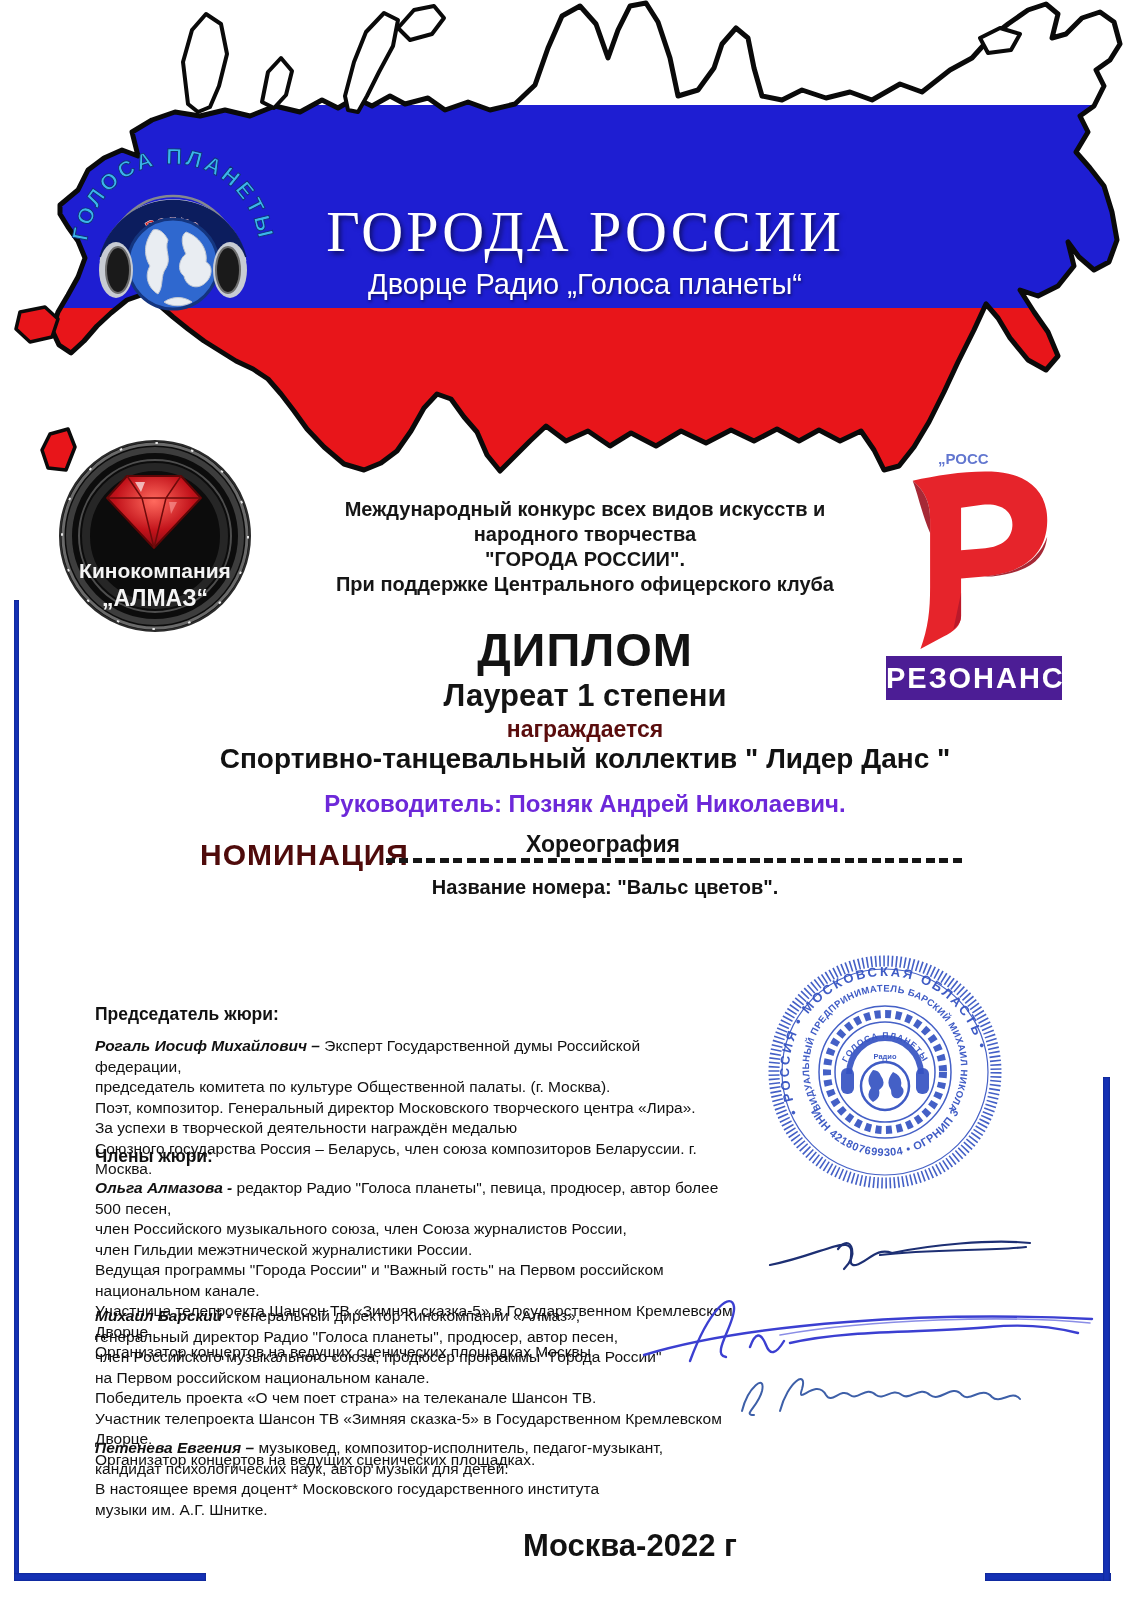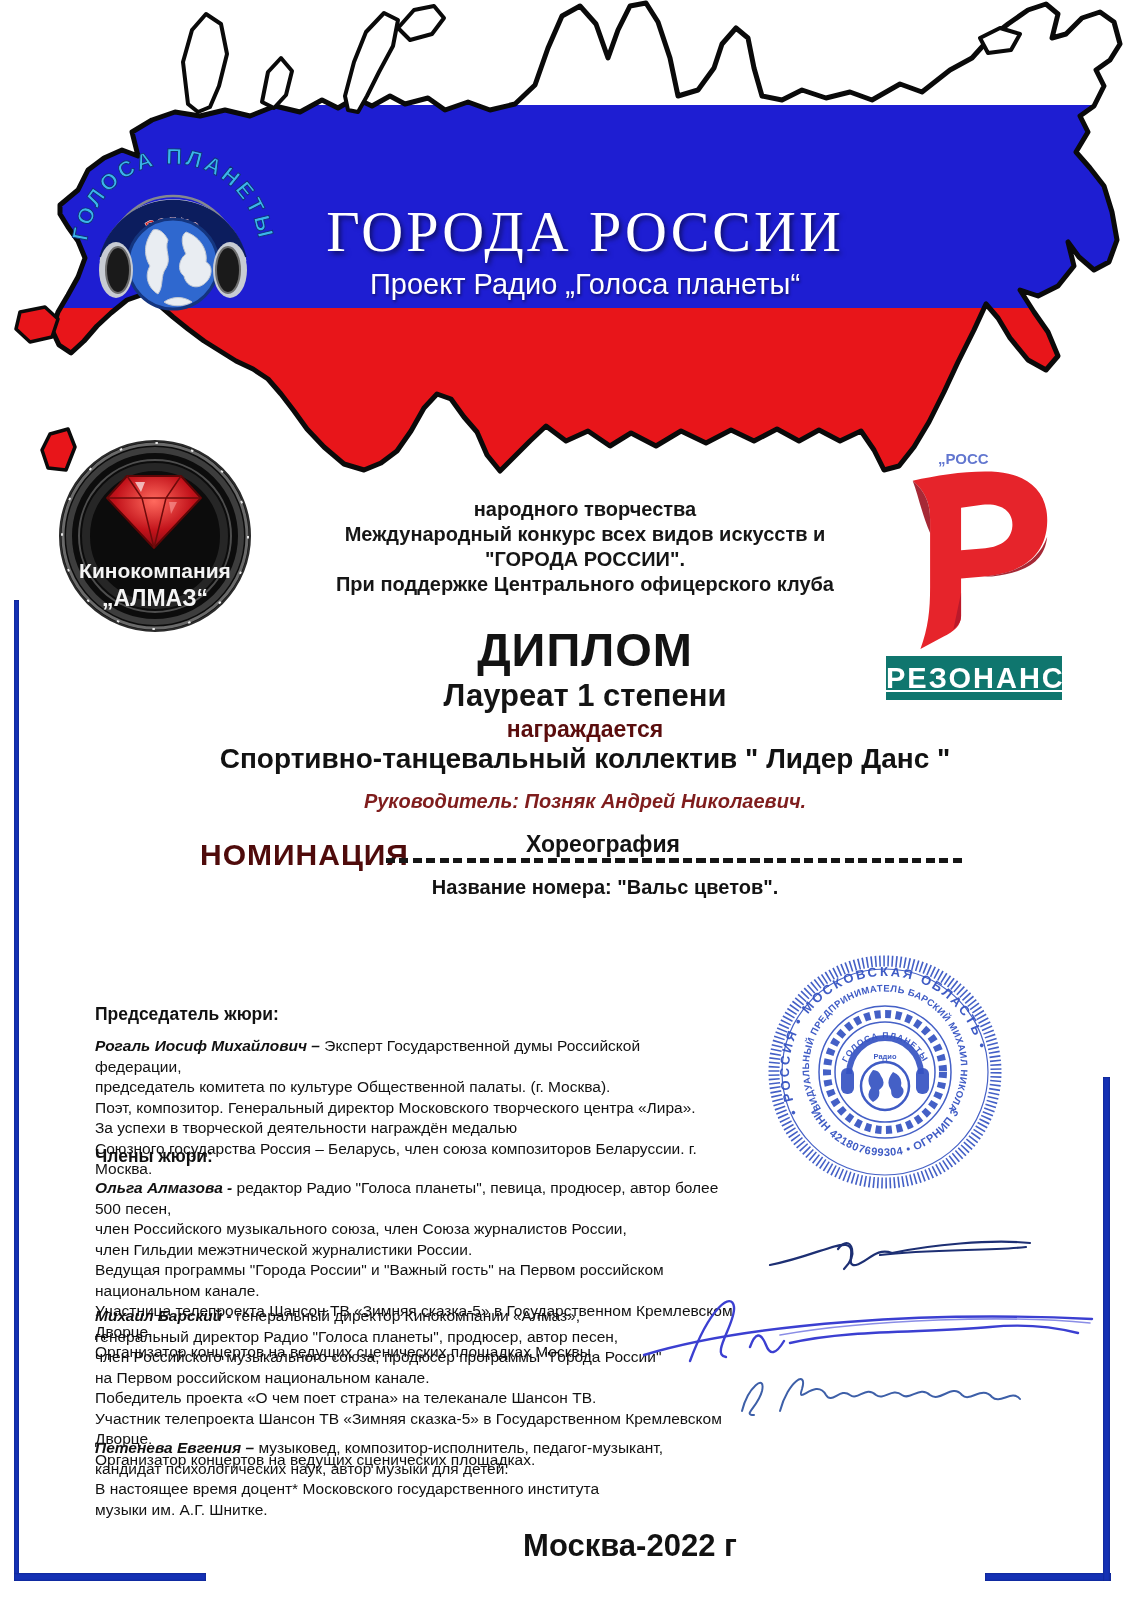--- a/index.html
+++ b/index.html
@@ -8,31 +8,31 @@
   .abs{position:absolute;}
   .ctr{text-align:center;}
   .serif{font-family:"Liberation Serif", serif;}
   .title-big{font-size:58px;color:#fff;letter-spacing:3px;text-shadow:2px 3px 5px rgba(0,0,0,.55);font-weight:500;}
   .subtitle{font-size:29px;color:#fff;font-weight:500;text-shadow:1px 2px 3px rgba(0,0,0,.45);}
   .intro{font-size:20px;font-weight:700;line-height:25px;color:#161616;}
   .diplom{font-size:47px;font-weight:800;letter-spacing:1px;color:#131313;text-align:center;}
   .degree{font-size:31px;font-weight:700;color:#141414;}
   .awarded{font-size:23px;font-weight:700;color:#5a0d0d;}
   .recipient{font-size:28px;font-weight:700;color:#121212;}
-  .leader{font-size:20px;font-weight:700;color:#7f1d1d;font-style:italic;}
+  .leader{font-size:24px;font-weight:700;color:#6d28d9;}
   .nomlabel{font-size:30px;font-weight:800;color:#4f0b0b;letter-spacing:1px;}
   .nomvalue{font-size:23px;font-weight:700;color:#131313;}
   .dashline{height:5px;background:repeating-linear-gradient(90deg,#161616 0 9px,transparent 9px 13.5px);}
   .piece{font-size:20px;font-weight:700;color:#131313;}
   .jhead{font-size:17.5px;font-weight:700;color:#111;}
   .jpara{font-size:15.5px;line-height:20.5px;color:#111;white-space:pre-line;}
   .jpara b{font-weight:700;font-style:italic;}
   .mosgod{font-size:31px;font-weight:700;color:#121212;}
-  .rez-label{background:#0f766e;color:#fff;font-weight:700;font-size:29px;letter-spacing:2px;
-             line-height:44px;text-decoration:underline;}
+  .rez-label{background:#4c1d95;color:#fff;font-weight:700;font-size:29px;letter-spacing:2px;
+             line-height:44px;}
   .watermark{color:#3b55c4;opacity:.8;font-weight:700;font-size:15px;}
   .frame{background:#1531b4;box-shadow:inset 0 0 2px #0a1c6e;}
 </style>
 </head>
 <body>
 
 <div id="page">
 
   <svg class="abs" style="left:0;top:0" width="1131" height="492" viewBox="0 0 1131 492">
     <defs>
@@ -92,21 +92,21 @@
       <ellipse cx="162" cy="168" rx="17" ry="28" fill="#c8ccd3"></ellipse>
       <ellipse cx="160" cy="168" rx="12" ry="23" fill="#1a1a1a" stroke="#6d6d6d" stroke-width="2"></ellipse>
     </g>
 
     <text font-size="22" font-weight="800" fill="#3ab6ea" stroke="#10307a" stroke-width="0.9" letter-spacing="3">
       <textPath href="#arcBig" startOffset="50%" text-anchor="middle">ГОЛОСА  ПЛАНЕТЫ</textPath>
     </text>
   </svg>
 
   <div class="abs ctr serif title-big" style="left:115px;top:198px;width:940px">ГОРОДА РОССИИ</div>
-  <div class="abs ctr subtitle" style="left:115px;top:268px;width:940px">Проект Радио „Голоса планеты“</div>
+  <div class="abs ctr subtitle" style="left:115px;top:268px;width:940px">Дворце Радио „Голоса планеты“</div>
 
   <svg class="abs" style="left:57px;top:436px" width="196" height="200" viewBox="0 0 196 200">
     <defs>
       <radialGradient id="dg" cx="50%" cy="35%" r="75%">
         <stop offset="0%" stop-color="#ff6a5e"></stop>
         <stop offset="55%" stop-color="#c2121a"></stop>
         <stop offset="100%" stop-color="#6d0610"></stop>
       </radialGradient>
     </defs>
     <circle cx="98" cy="100" r="95" fill="#0c0c0c" stroke="#2b2b2b" stroke-width="2"></circle>
@@ -129,22 +129,22 @@
   <svg class="abs" style="left:903px;top:468px" width="150" height="186" viewBox="0 0 155 190">
     <path fill="#e6242b" fill-rule="evenodd" d="M10,12 C38,6 70,1 98,3 C130,6 150,24 149,55 C148,90 122,108 84,111 L60,113 L60,152 C60,162 52,168 42,173 L18,186 C26,164 28,146 28,122 L28,52 C28,34 22,22 10,12 Z
          M60,40 L82,37 C102,35 114,44 113,59 C112,74 99,81 82,82 L60,84 Z"></path>
     <path fill="#9c1220" opacity="0.9" d="M84,111 C116,108 140,96 149,70 C146,98 124,107 92,111 Z"></path>
     <path fill="#9c1220" opacity="0.9" d="M10,12 C22,22 28,34 28,52 L28,66 C20,48 16,28 10,12 Z"></path>
     <path fill="#b2182a" opacity="0.85" d="M60,152 L60,128 L52,166 C56,162 60,158 60,152 Z"></path>
   </svg>
   <div class="abs rez-label" style="left:886px;top:656px;width:176px;height:44px">РЕЗОНАНС</div>
 
   <div class="abs ctr intro" style="left:115px;top:497px;width:940px">
+    <div>Международный конкурс всех видов искусств и</div>
     <div>народного творчества</div>
-    <div>Международный конкурс всех видов искусств и</div>
     <div>"ГОРОДА РОССИИ".</div>
     <div>При поддержке Центрального офицерского клуба</div>
   </div>
 
   <div class="abs ctr diplom" style="left:115px;top:622px;width:940px">ДИПЛОМ</div>
   <div class="abs ctr degree" style="left:115px;top:678px;width:940px">Лауреат 1 степени</div>
   <div class="abs ctr awarded" style="left:115px;top:716px;width:940px">награждается</div>
   <div class="abs ctr recipient" style="left:95px;top:743px;width:980px">Спортивно-танцевальный коллектив " Лидер Данс "</div>
   <div class="abs ctr leader" style="left:115px;top:790px;width:940px">Руководитель: Позняк Андрей Николаевич.</div>
 

